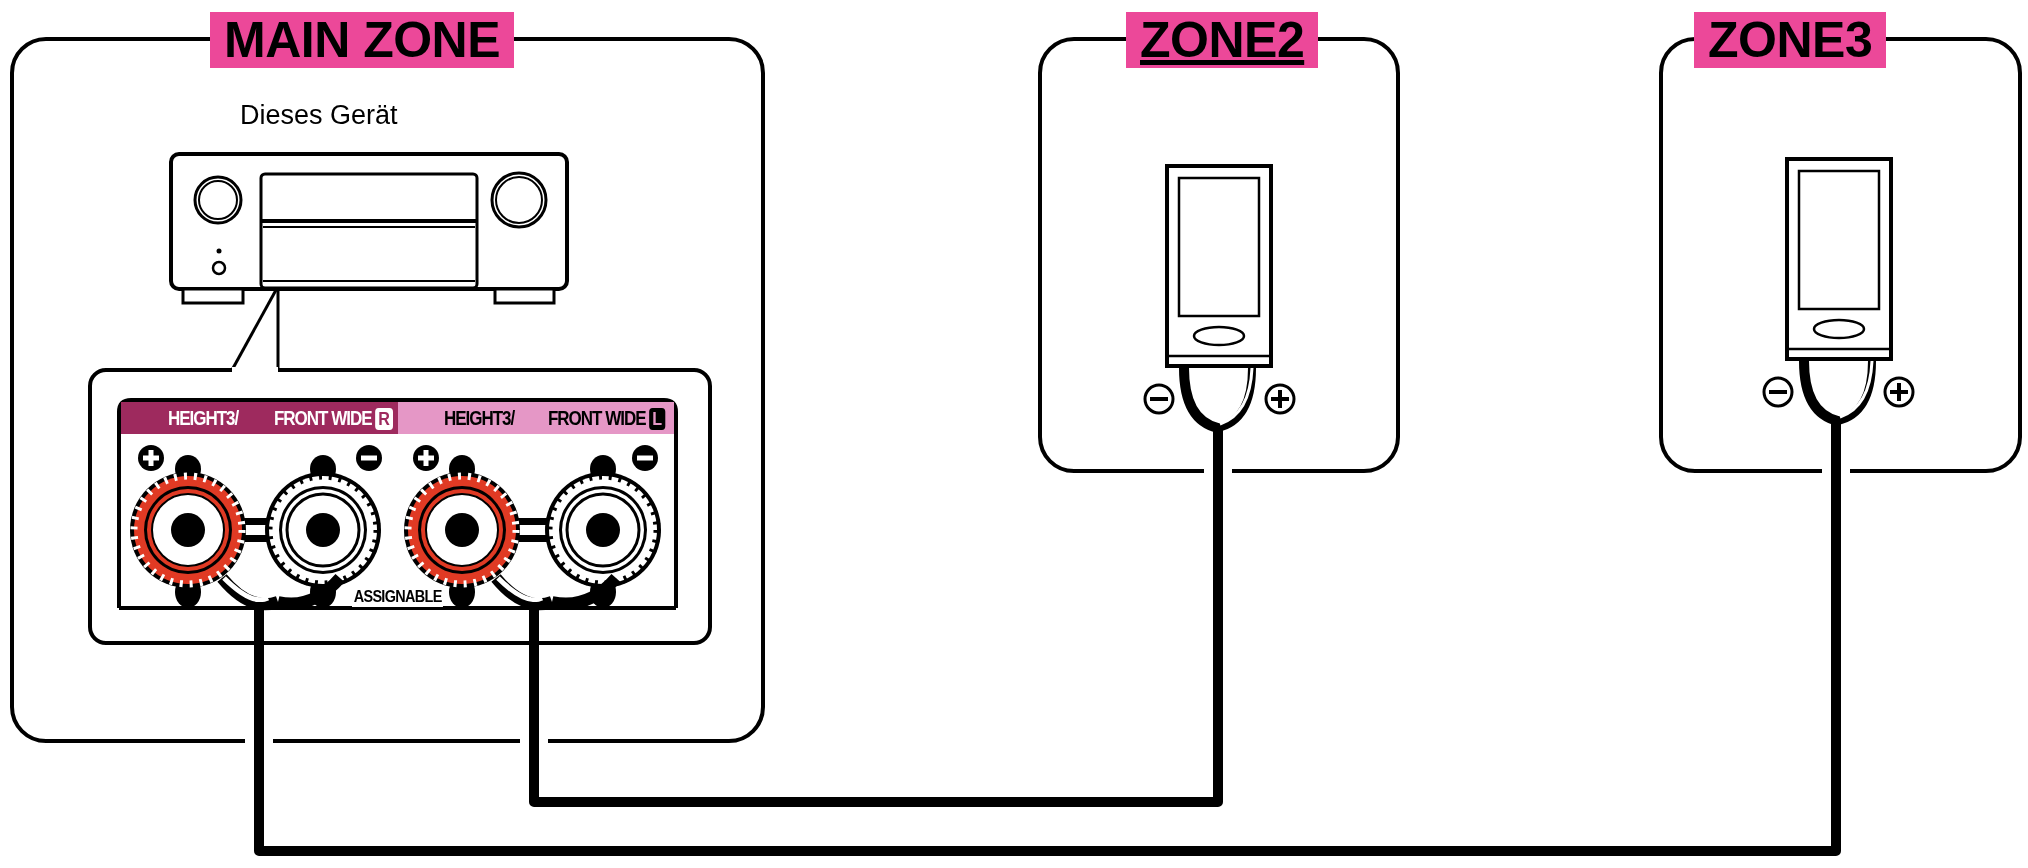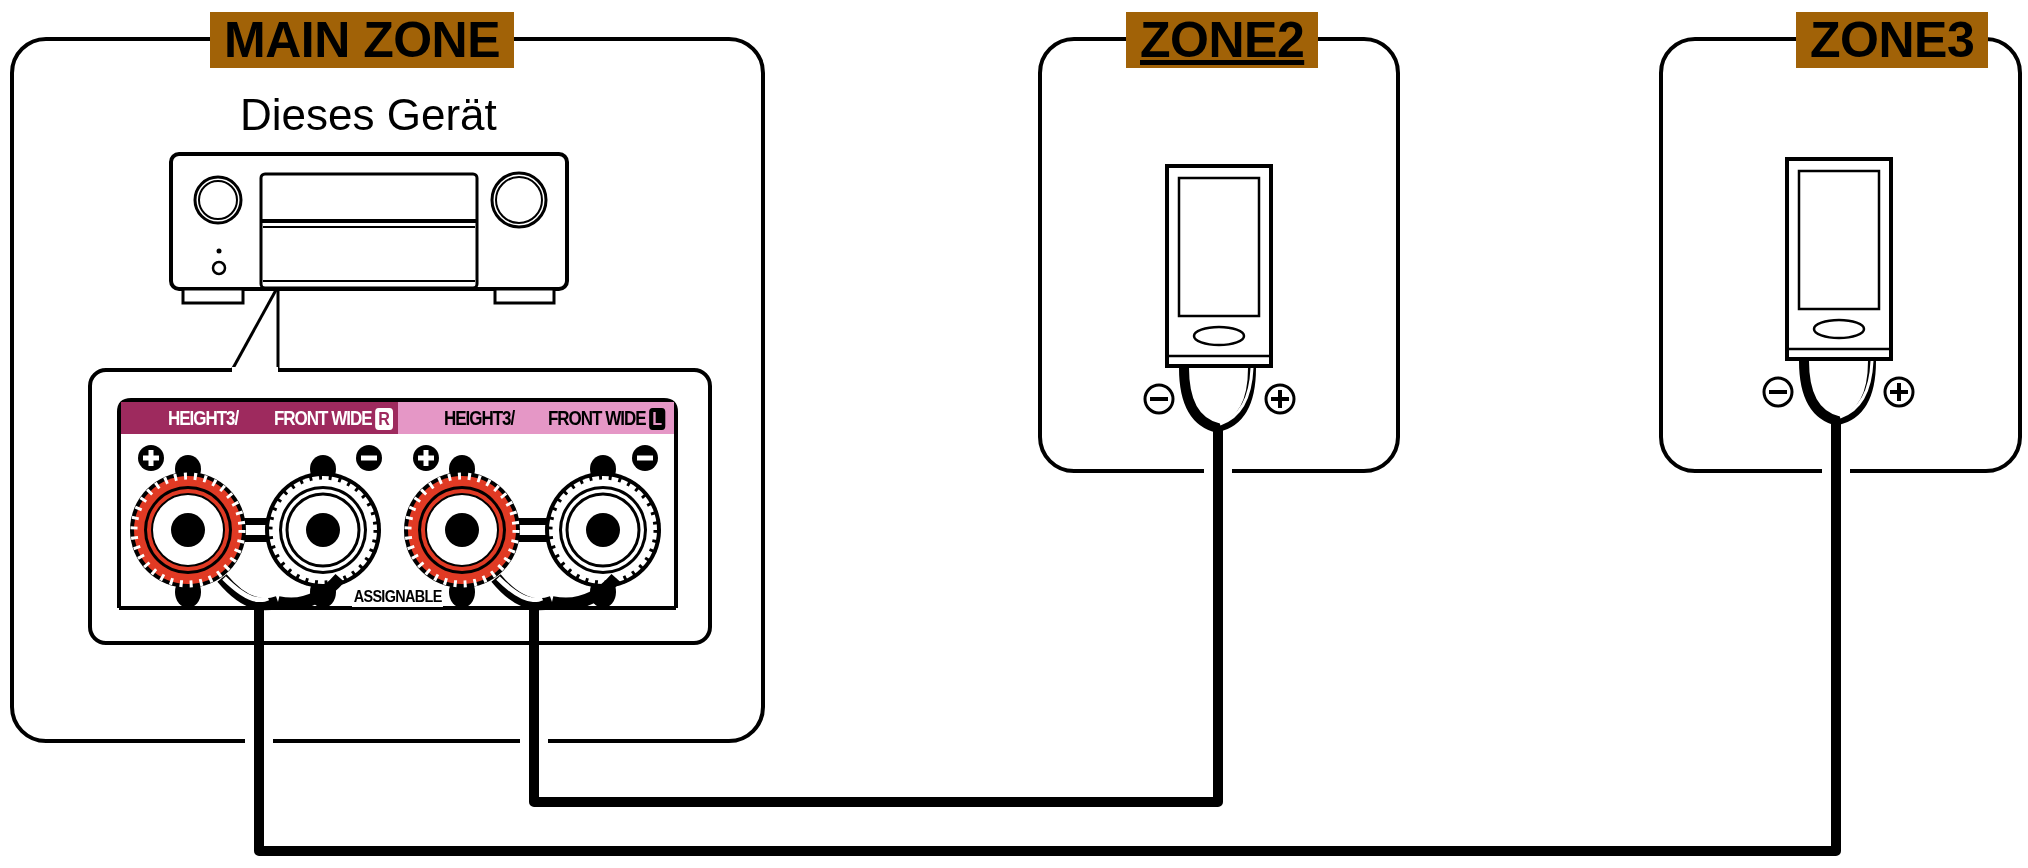--- a/index.html
+++ b/index.html
@@ -1,22 +1,22 @@
 <!DOCTYPE html>
 <html><head>
 <meta charset="utf-8">
 <style>
   html, body { margin: 0; padding: 0; background: #ffffff; }
   body { width: 2028px; height: 868px; position: relative; overflow: hidden;
          font-family: "Liberation Sans", sans-serif; }
   svg { position: absolute; left: 0; top: 0; }
-  .label { position: absolute; background: #a16207; font-family: "Liberation Sans", sans-serif;
+  .label { position: absolute; background: #ec4899; font-family: "Liberation Sans", sans-serif;
            color: #000; white-space: nowrap; text-align: center; }
   .zone-title { font-weight: bold; font-size: 50px; line-height: 56px; padding: 0 14px; letter-spacing: -0.5px; }
-  .device-label { font-size: 44px; line-height: 46px; background: transparent; }
+  .device-label { font-size: 27px; line-height: 46px; background: transparent; }
   .band-label { position: absolute; color: #fff; font-weight: bold; font-size: 20px; line-height: 24px;
                 background: transparent; letter-spacing: -1.2px; font-family: "Liberation Sans", sans-serif; transform: scaleX(0.85); transform-origin: left center;}
   .band-label.dark { color: #000; }
   .badge { display: inline-block; border-radius: 4px; padding: 0 4px; font-size: 19px; line-height: 22px; margin-left: 4px; letter-spacing: 0; }
   .badge.light { background: #fff; color: #9e2a5e; }
   .badge.dark { background: #000; color: #e597c6; }
   .assignable { position: absolute; font-weight: bold; font-size: 17px; line-height: 20px; letter-spacing: -0.8px; background: #fff; padding: 0 2px; transform: scaleX(0.85); transform-origin: left center; }
 </style>
 </head>
 <body>
@@ -167,21 +167,21 @@
   <line x1="1204" y1="471" x2="1232" y2="471" stroke="#fff" stroke-width="8"></line>
   <line x1="1822" y1="471" x2="1850" y2="471" stroke="#fff" stroke-width="8"></line>
 
   <polyline points="534,602 534,802 1218,802 1218,428" fill="none" stroke="#000" stroke-width="10" stroke-linejoin="round"></polyline>
   <polyline points="259,602 259,851 1836,851 1836,421" fill="none" stroke="#000" stroke-width="10" stroke-linejoin="round"></polyline>
 </svg>
 
 <div class="label zone-title" style="left:210px; top:12px;">MAIN ZONE</div>
 <div class="label device-label" style="left:240px; top:92px;">Dieses Gerät</div>
 <div class="label zone-title" style="left:1126px; top:12px;text-decoration:underline;">ZONE2</div>
-<div class="label zone-title" style="left:1796px; top:12px;text-align:right;">ZONE3</div>
+<div class="label zone-title" style="left:1694px; top:12px;text-align:right;">ZONE3</div>
 
 <div class="band-label" style="left:168px; top:406px;">
   <span>HEIGHT3/</span>
 </div>
 <div class="band-label" style="left:274px; top:406px;">
   <span>FRONT WIDE</span><span class="badge light">R</span>
 </div>
 <div class="band-label dark" style="left:444px; top:406px;">
   <span>HEIGHT3/</span>
 </div>

